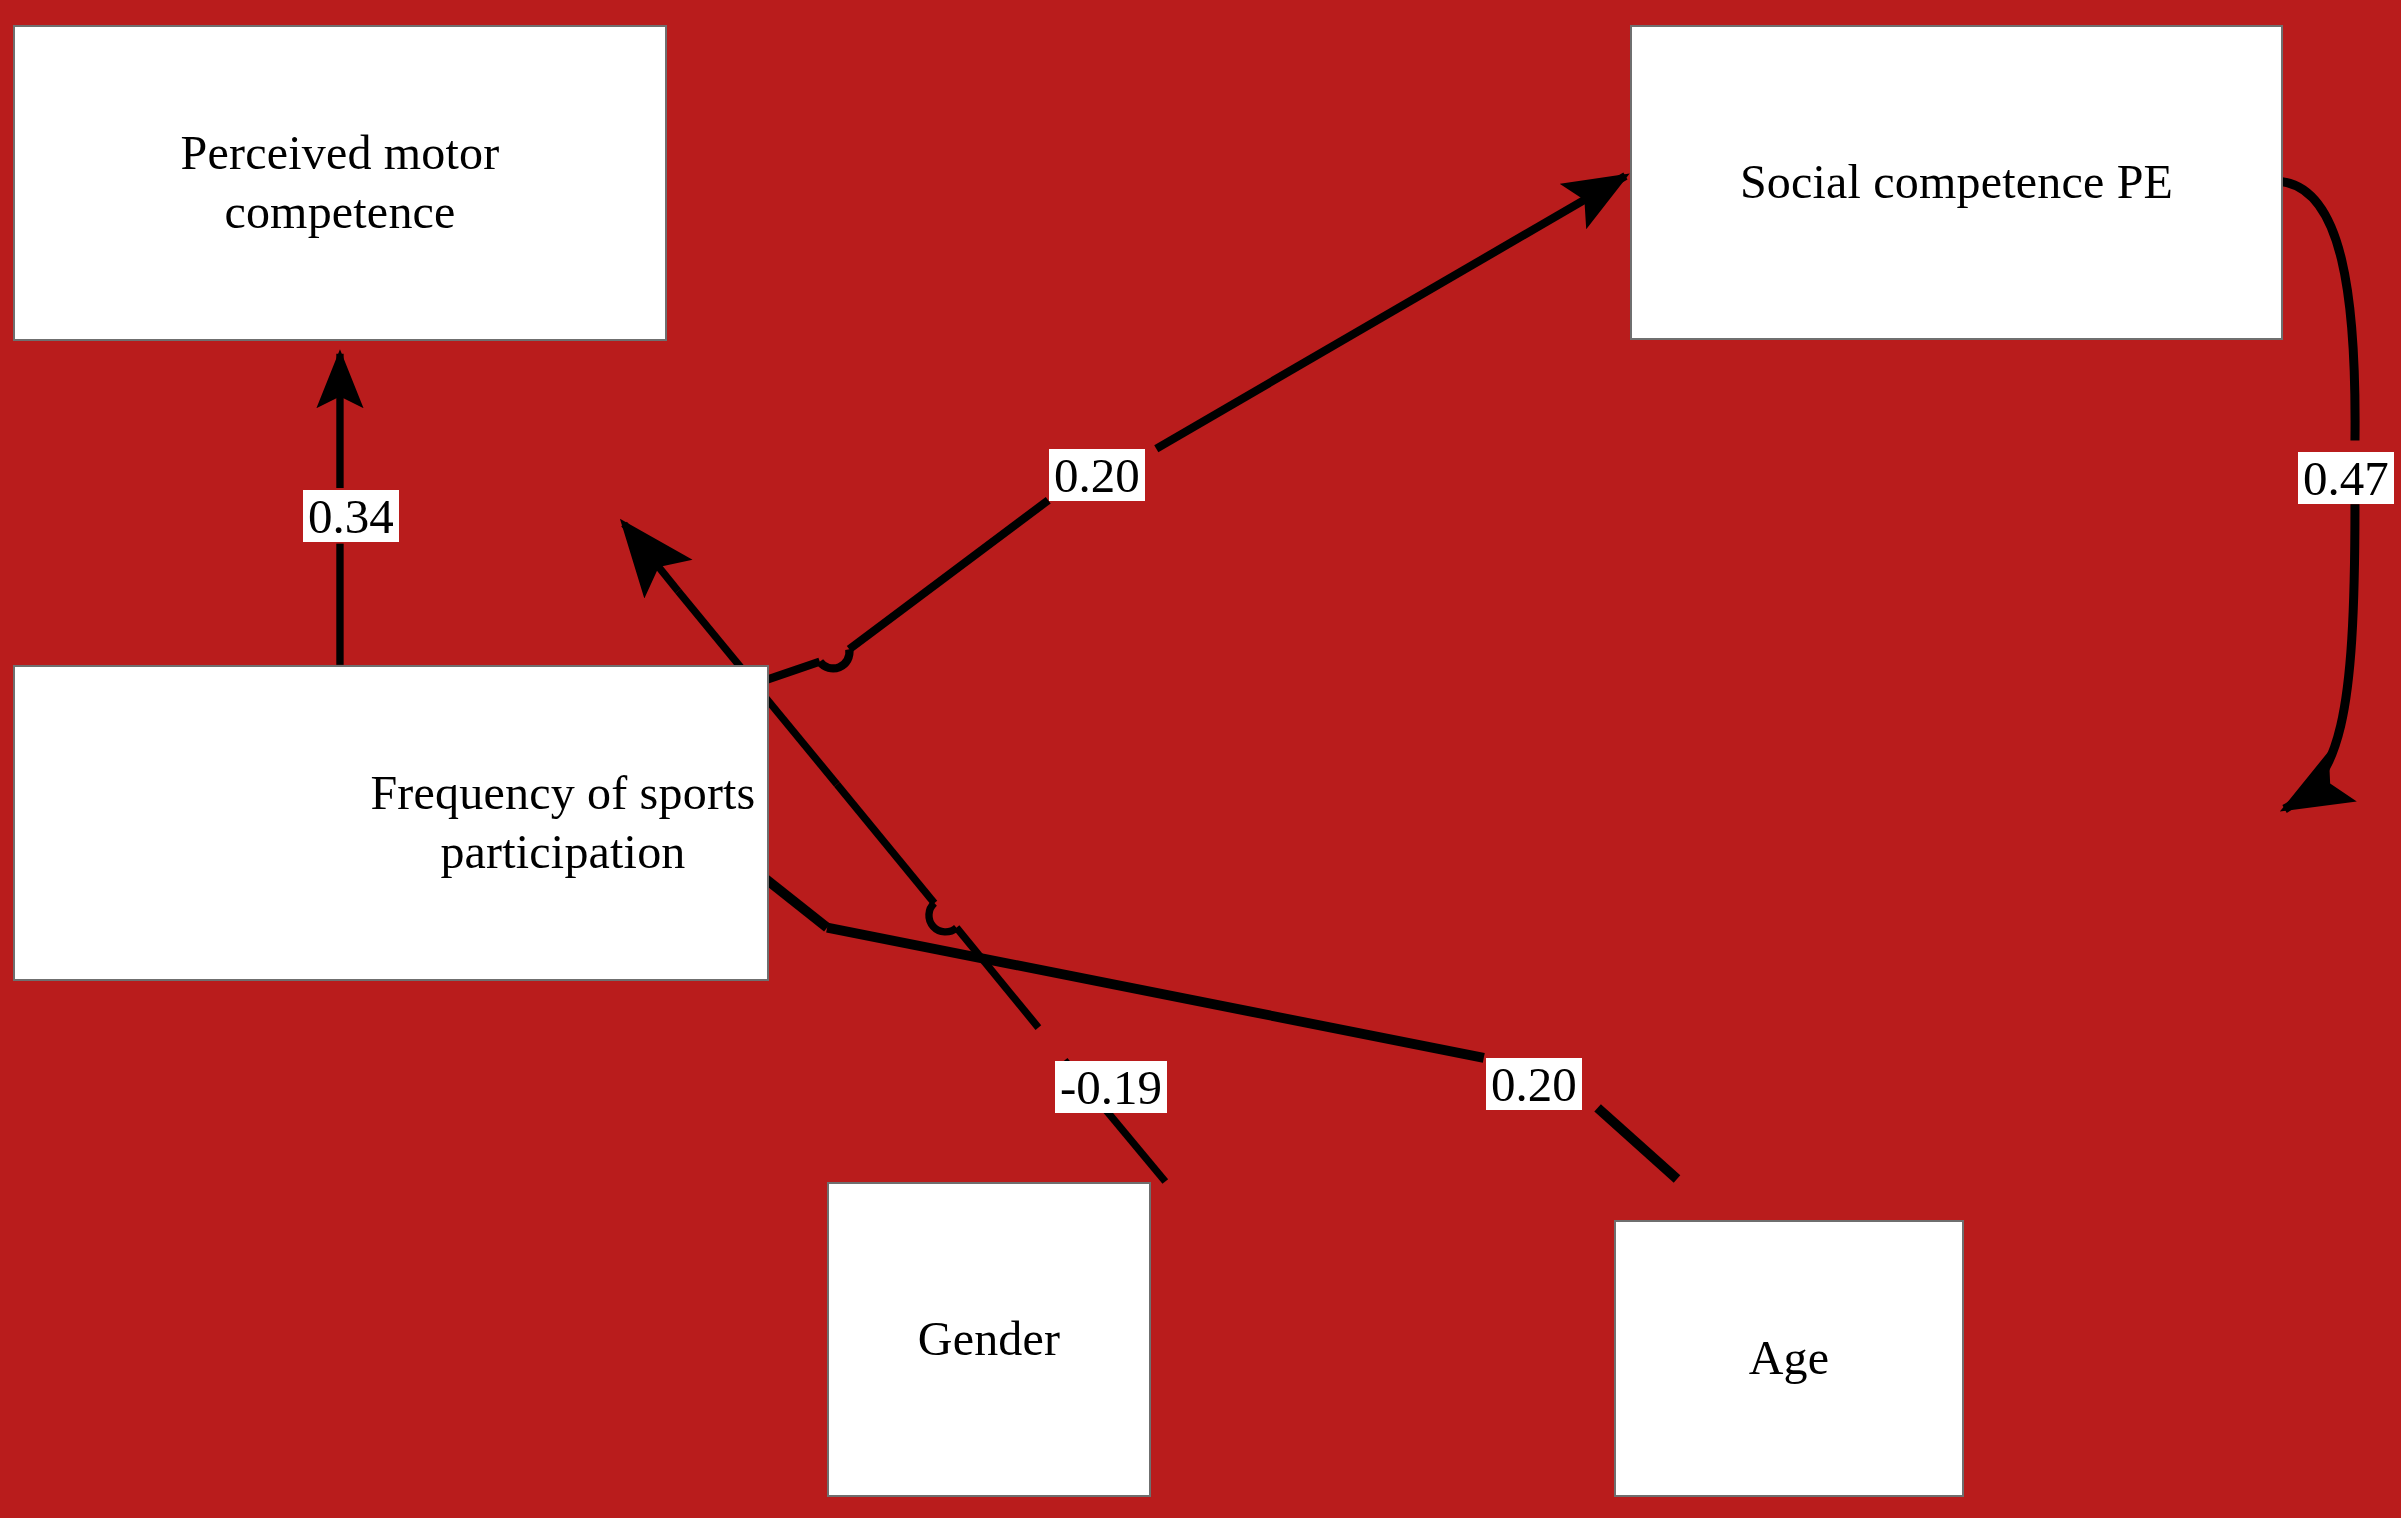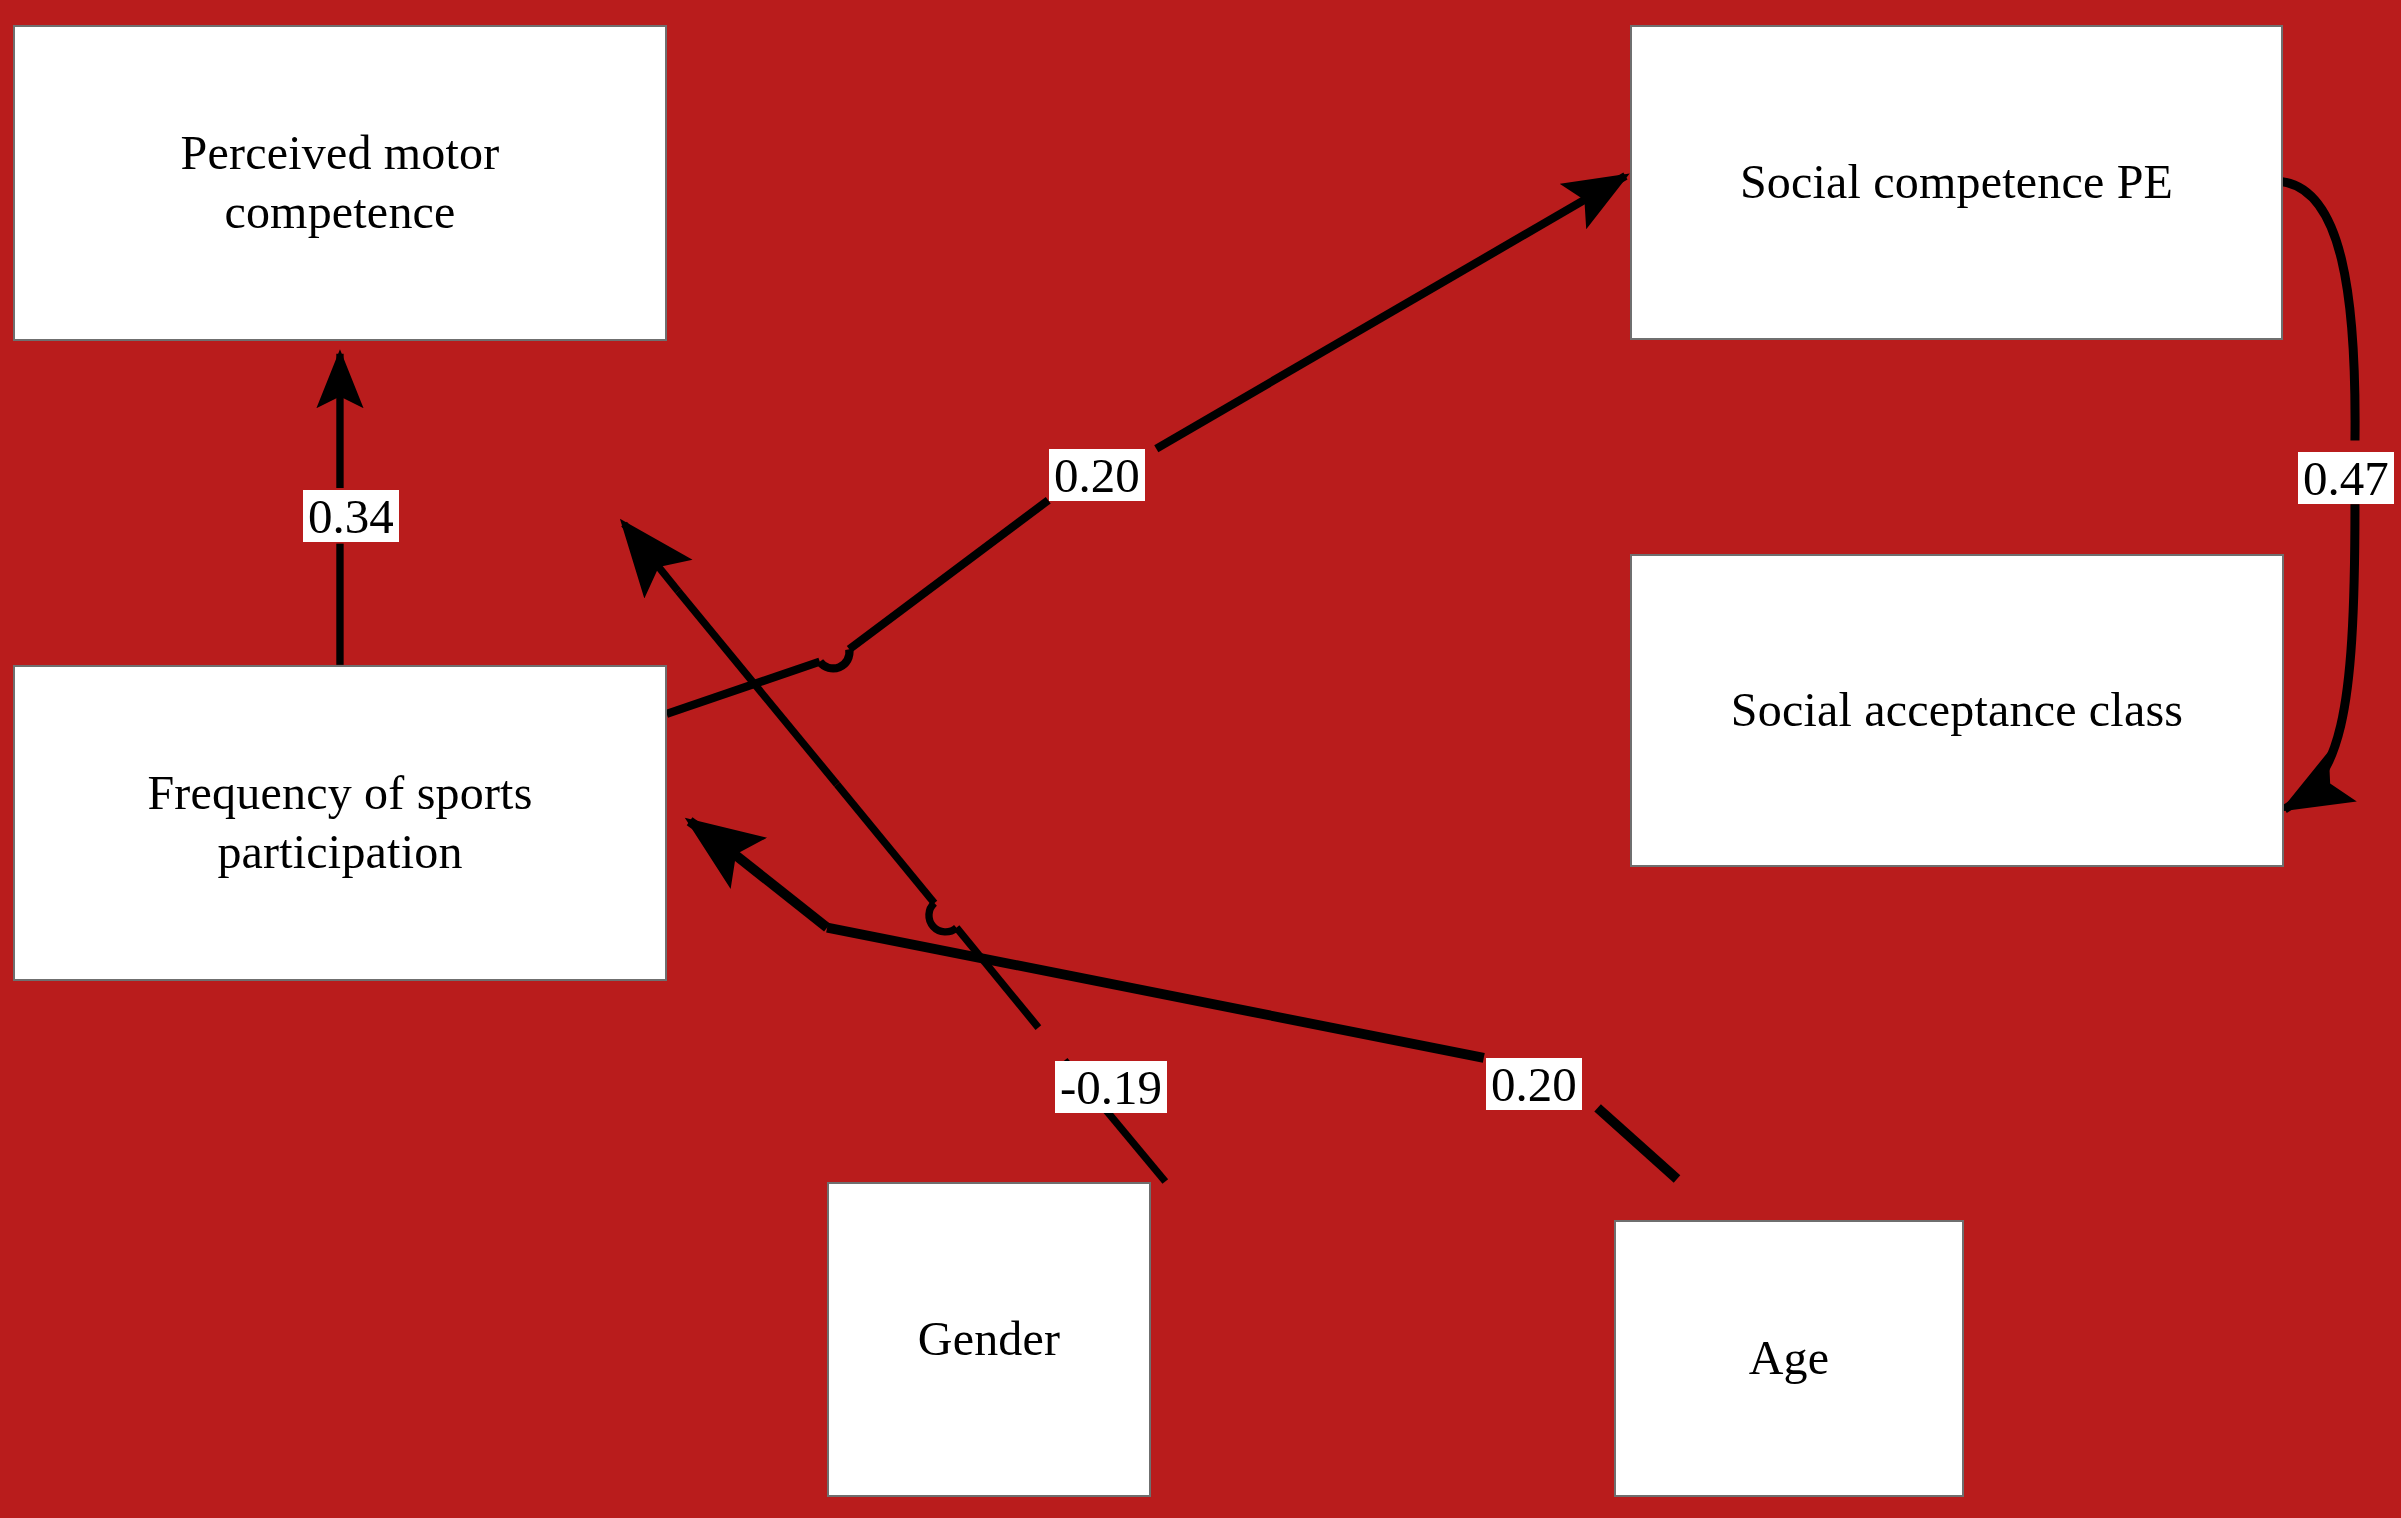--- a/index.html
+++ b/index.html
@@ -111,32 +111,29 @@
       <path d="M 1010,1133 L 880,1030" stroke="#000000" stroke-width="12" fill="none"></path>
       <path d="M 880,1030 L 842,1003" stroke="#000000" stroke-width="12" fill="none" marker-end="url(#arrowhead)"></path>
     </g>
   </svg>
 
   <div class="node-box" style="left:13px; top:24.6px; width:654px; height:316px;">
     <div class="node-label">Perceived motor
 competence</div>
   </div>
 
-  <div class="node-box" style="left:13px; top:665px; width:654px; height:316px;">
+  <div class="node-box" style="left:13px; top:665px; width:756px; height:316px;justify-content:flex-end;">
     <div class="node-label">Frequency of sports
 participation</div>
   </div>
 
   <div class="node-box" style="left:1630px; top:24.6px; width:653px; height:315px;">
     <div class="node-label">Social competence PE</div>
   </div>
 
-  <div class="node-box" style="left:1630px; top:554px; width:654px; height:313px;">
-    <div class="node-label">Social acceptance class</div>
-  </div>
 
   <div class="node-box" style="left:827px; top:1182px; width:324px; height:315px;">
     <div class="node-label">Gender</div>
   </div>
 
   <div class="node-box" style="left:1614px; top:1220px; width:350px; height:277px;">
     <div class="node-label">Age</div>
   </div>
 
   <div class="edge-label" style="left:303px; top:490px;">0.34</div>

